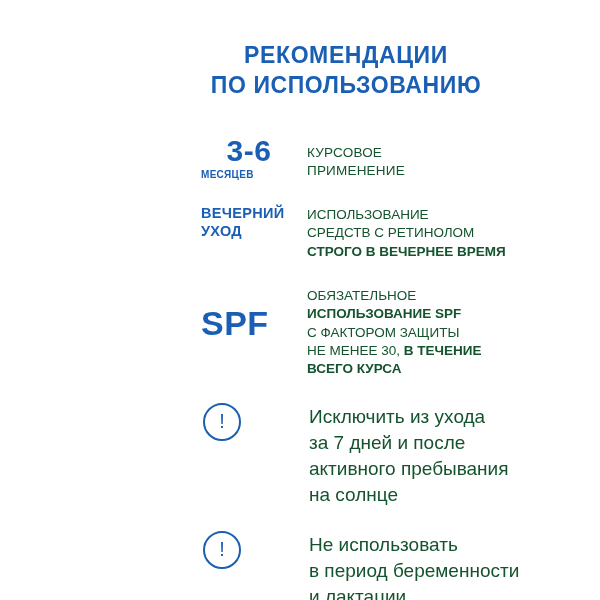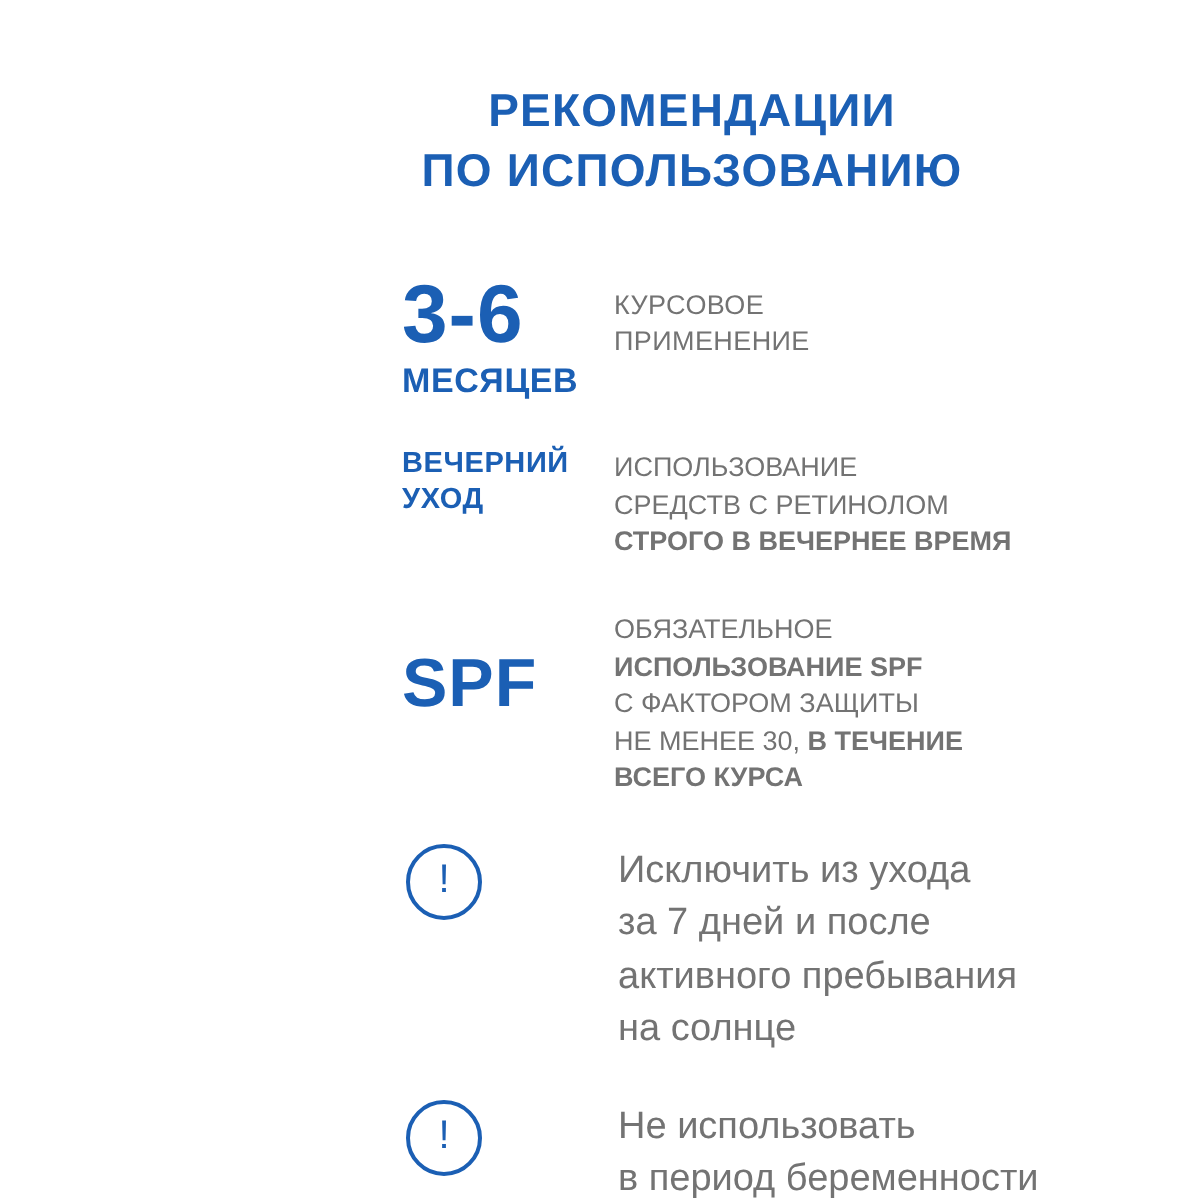--- a/index.html
+++ b/index.html
@@ -57,32 +57,33 @@
     font-weight: bold;
     text-align: left;
     line-height: 1.08;
   }
 
   .row-right {
     padding-left: 10px;
     padding-top: 2px;
     font-size: 13.5px;
     line-height: 1.36;
-    color: #737373;
+    color: #14532d;
   }
 
   
   .row-1 { margin-bottom: 24px; }
   .big-num {
-    font-size: 41px;
+    font-size: 30px;
     letter-spacing: 0.5px;
     display: block;
+    text-align: center;
   }
   .sub-word {
-    font-size: 17px;
+    font-size: 10px;
     display: block;
     margin-top: 3px;
     letter-spacing: 0.3px;
   }
   .row-1 .row-right { padding-top: 9px; }
   .row-1 .row-right div { letter-spacing: 0.2px; }
 
   
   .row-2 { margin-bottom: 24px; }
   .word-line {

